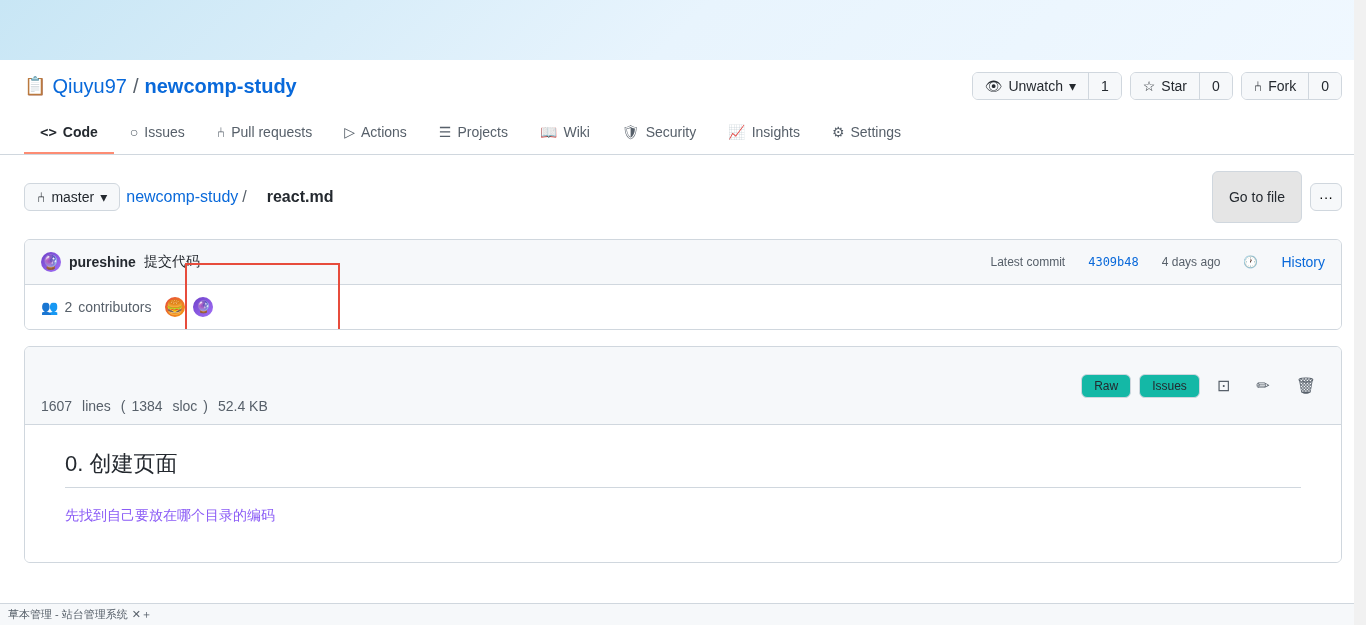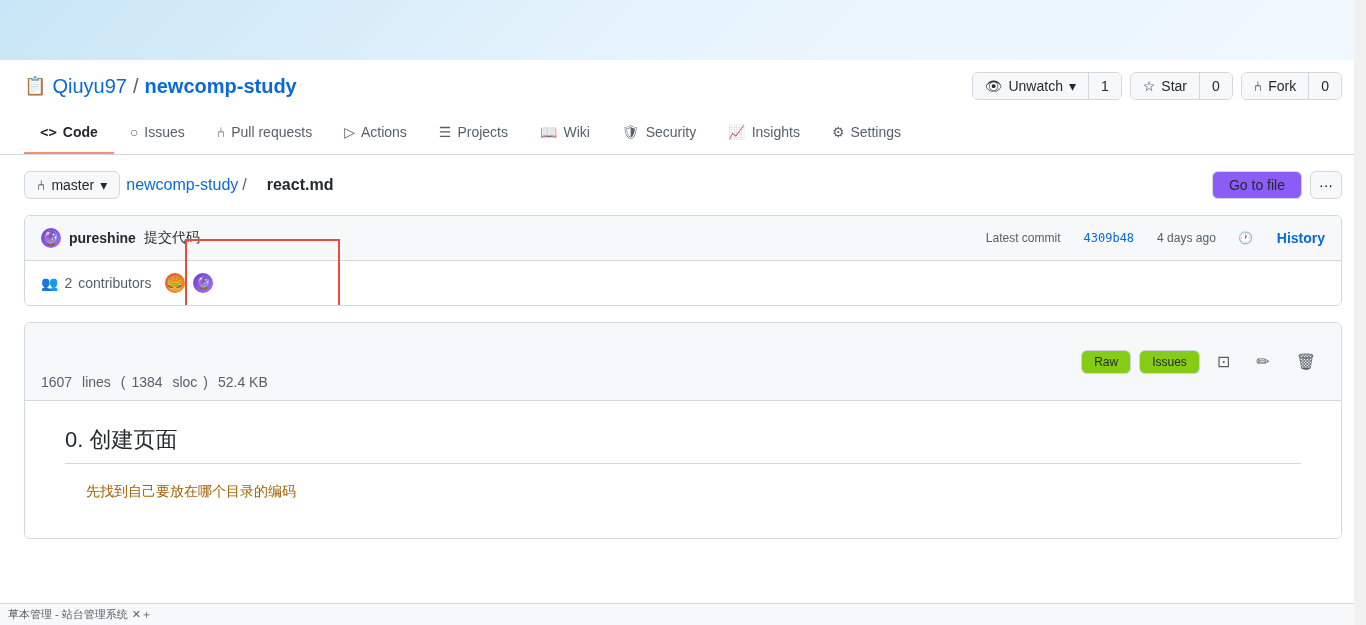--- a/index.html
+++ b/index.html
@@ -169,24 +169,24 @@
       padding-left: 16px;
     }
 
     .breadcrumb-actions {
       display: flex;
       align-items: center;
       gap: 8px;
     }
 
     .go-to-file-btn {
-      padding: 5px 16px;
-      border: 1px solid #d0d7de;
-      border-radius: 6px;
-      background: #8b5cf6;
+      padding: 17px 16px;
+      border: 1px solid #d0d7de;
+      border-radius: 6px;
+      background: #e5e5e5;
       cursor: pointer;
       font-size: 14px;
       color: #24292f;
     }
 
     .more-btn {
       padding: 5px 8px;
       border: 1px solid #d0d7de;
       border-radius: 6px;
       background: #f6f8fa;
@@ -252,21 +252,21 @@
       font-family: monospace;
     }
 
     .history-link {
       display: flex;
       align-items: center;
       gap: 4px;
       color: #0969da;
       text-decoration: none;
       font-size: 14px;
-      font-weight: 700;
+      font-weight: 400;
     }
 
     
     .contributors-row {
       display: flex;
       align-items: center;
       padding: 10px 16px;
       background: #fff;
       gap: 12px;
       position: relative;
@@ -347,21 +347,21 @@
     .file-actions {
       display: flex;
       align-items: center;
       gap: 8px;
     }
 
     .file-action-btn {
       padding: 4px 12px;
       border: 1px solid #d0d7de;
       border-radius: 6px;
-      background: #84cc16;
+      background: #14b8a6;
       cursor: pointer;
       font-size: 12px;
       color: #24292f;
     }
 
     .icon-btn {
       padding: 4px 8px;
       border: 1px solid transparent;
       border-radius: 6px;
       background: transparent;
@@ -379,24 +379,23 @@
 
     .file-content h2 {
       font-size: 22px;
       font-weight: 400;
       margin-bottom: 16px;
       padding-bottom: 8px;
       border-bottom: 1px solid #d0d7de;
     }
 
     .file-content p {
-      color: #a16207;
+      color: #8b5cf6;
       line-height: 1.6;
       margin-bottom: 12px;
-      margin-left: 21px;
     }
 
     
     .bottom-bar {
       position: fixed;
       bottom: 0;
       left: 0;
       right: 0;
       height: 22px;
       background: #f6f8fa;

